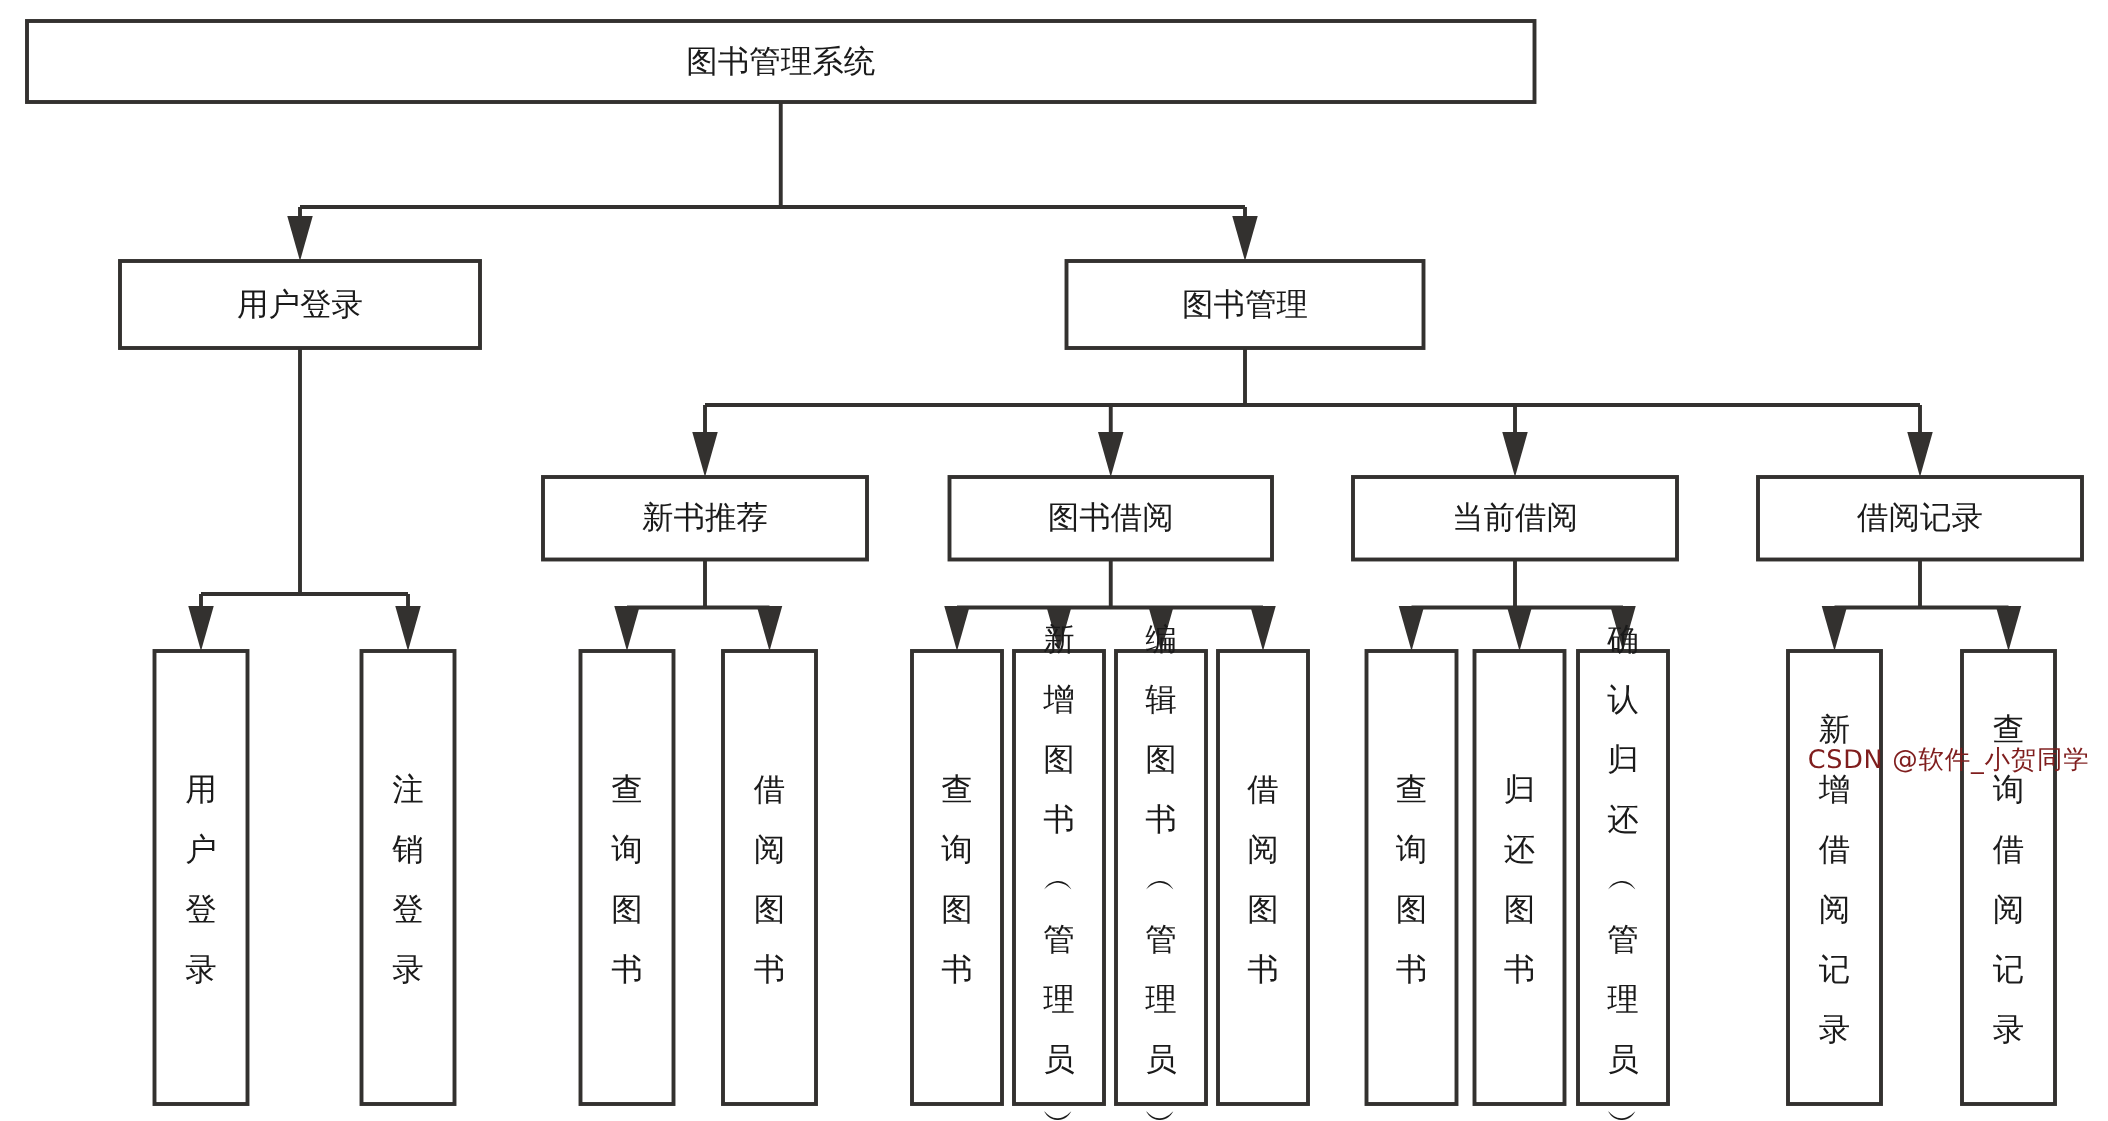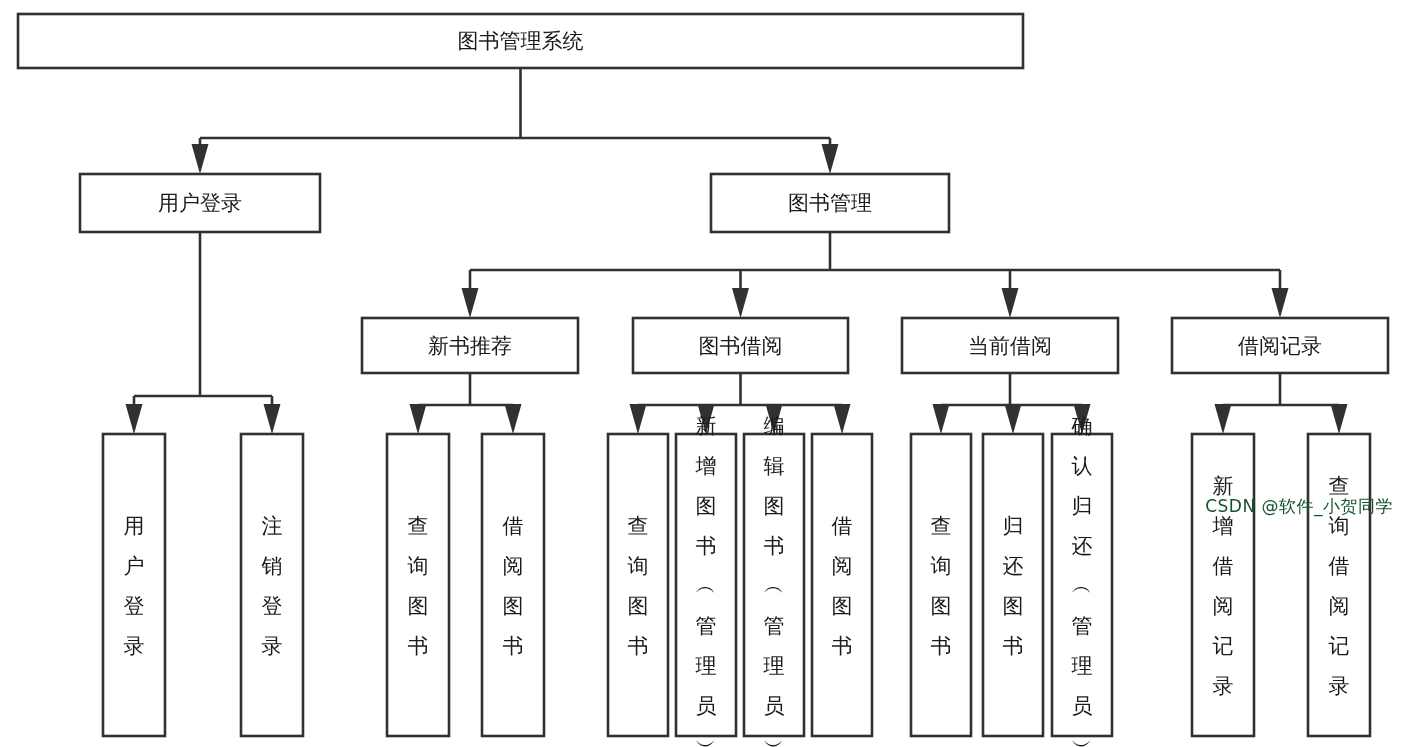--- a/index.html
+++ b/index.html
@@ -57,21 +57,21 @@
     text-anchor: middle;
     dominant-baseline: middle;
     white-space: pre;
   }
   .watermark-text {
     position: absolute;
     right: 12px;
     bottom: 6px;
     font-family: "DejaVu Sans", "Liberation Sans", sans-serif;
     font-size: 17px;
-    color: #14532d;
+    color: #7f1d1d;
     letter-spacing: 0.5px;
     user-select: none;
     pointer-events: none;
   }
 </style>
 </head>
 <body>
 
 <div id="diagram-root">
   <svg class="flow" viewBox="0 0 1405 747">

